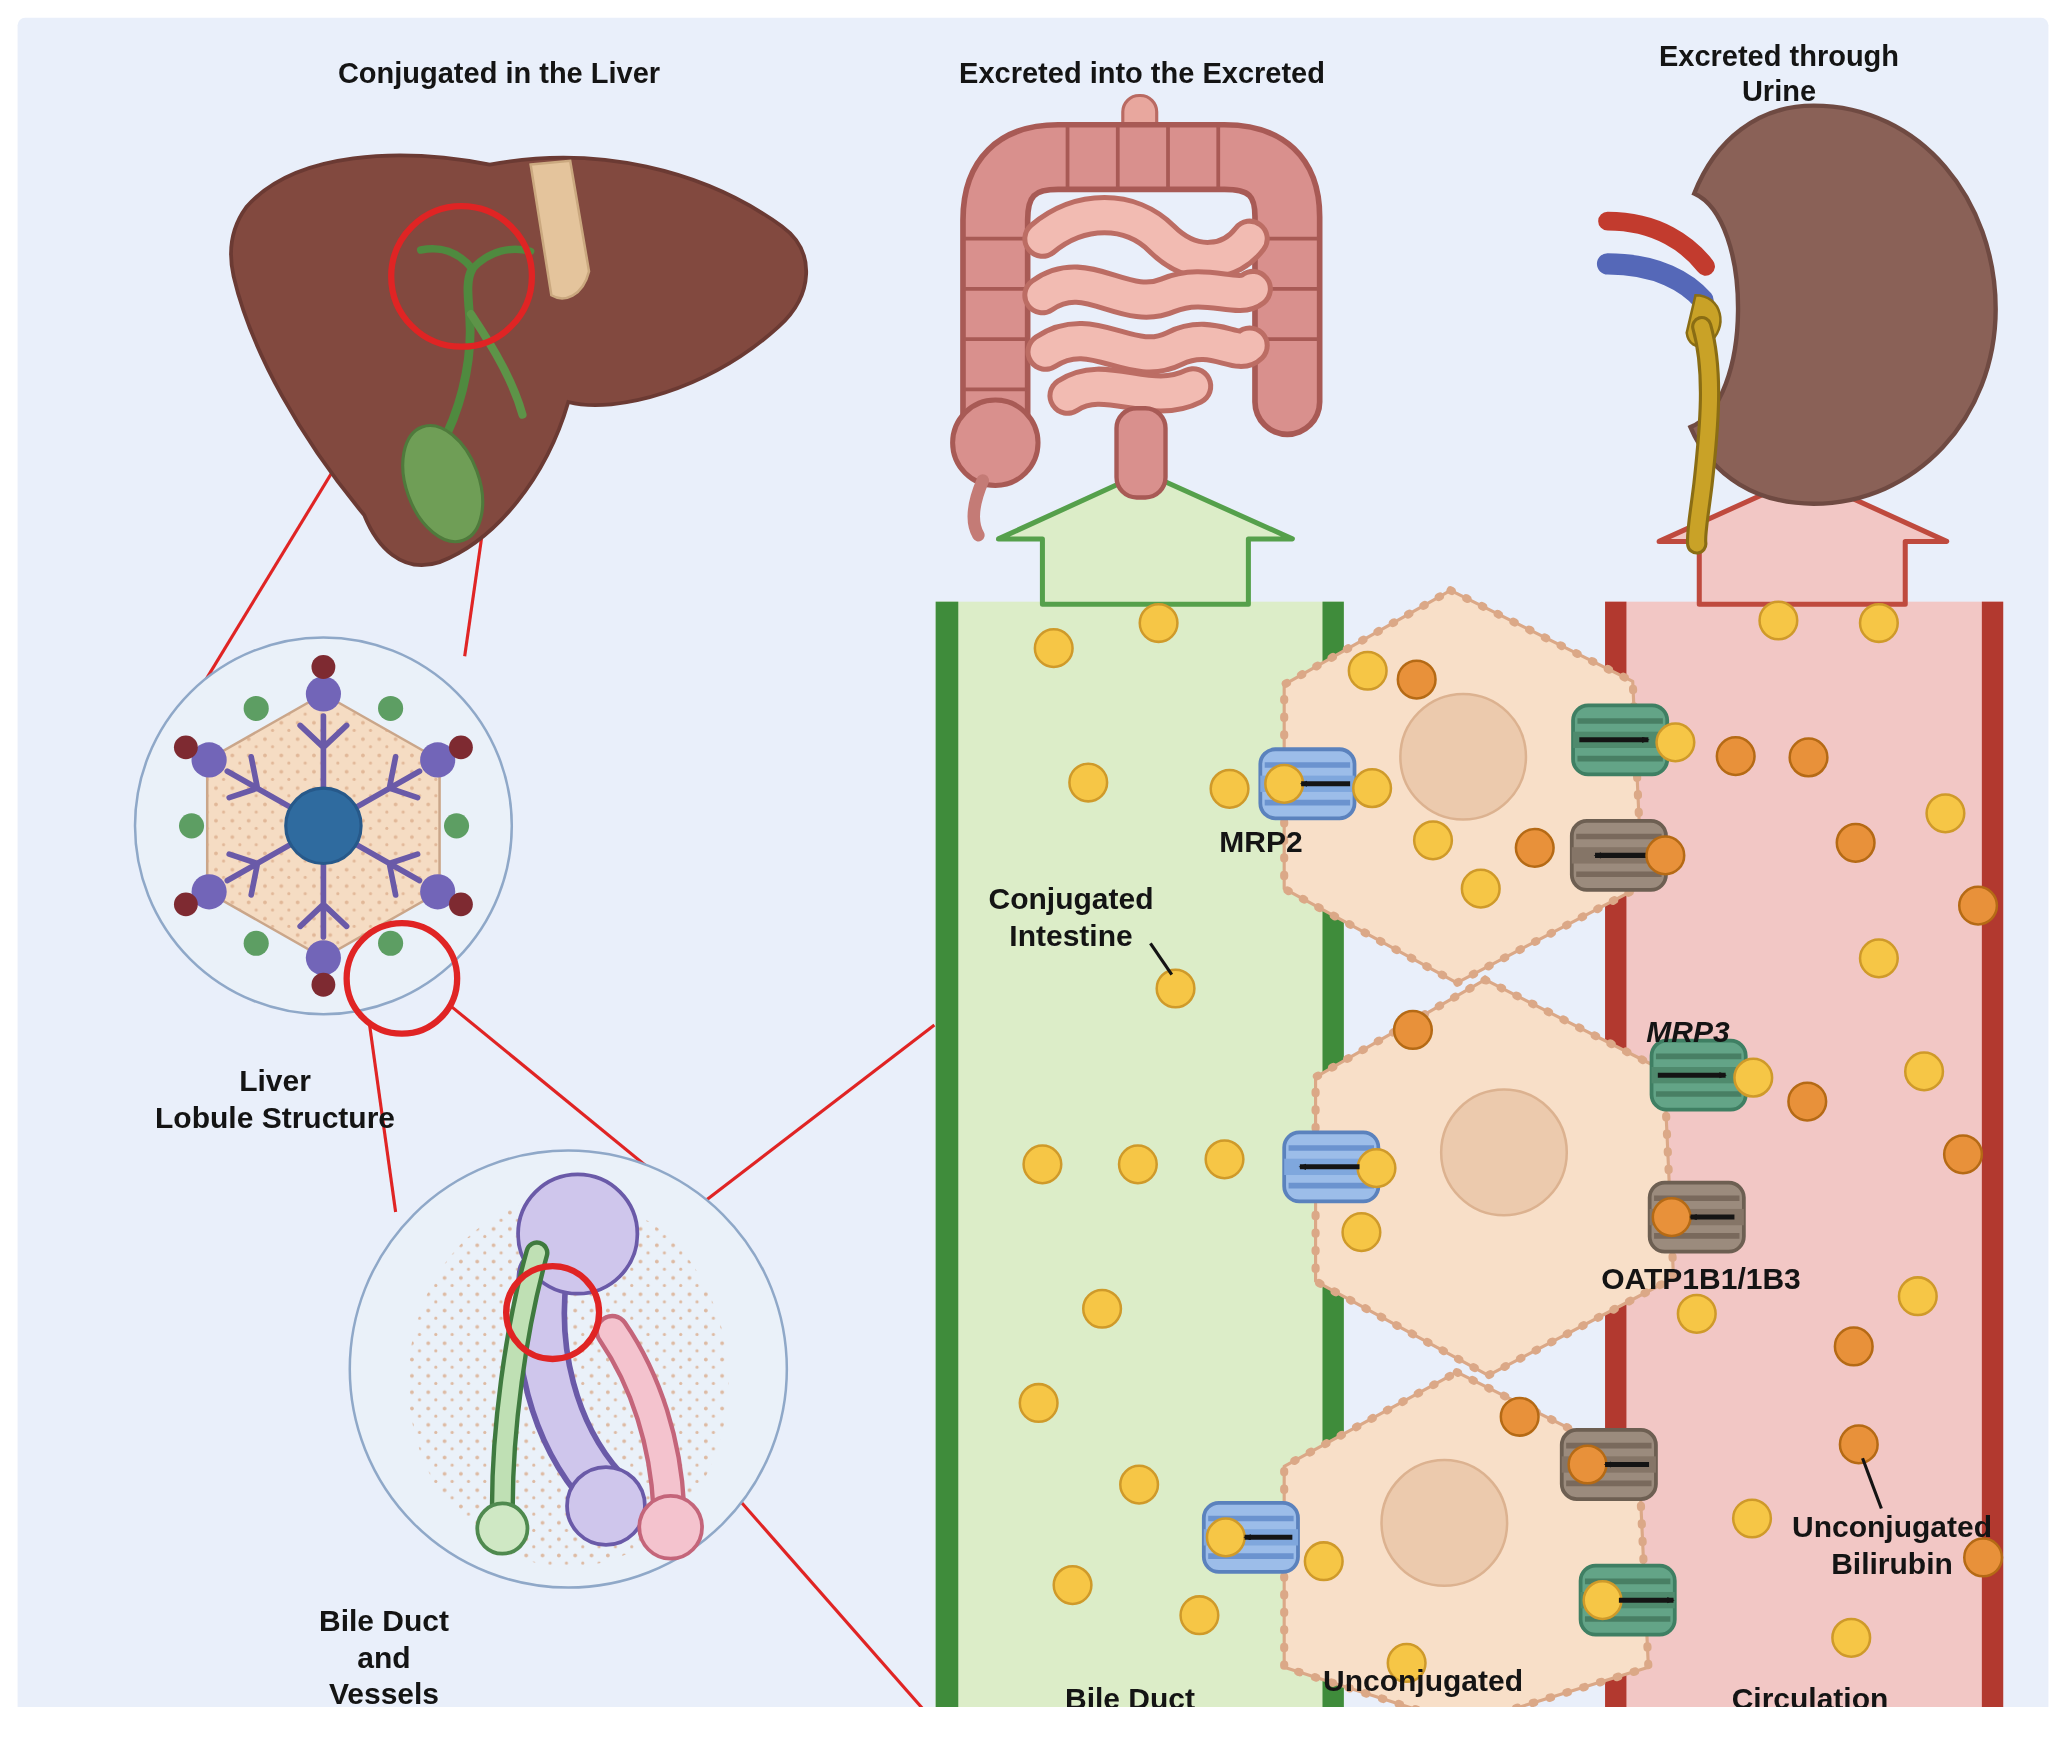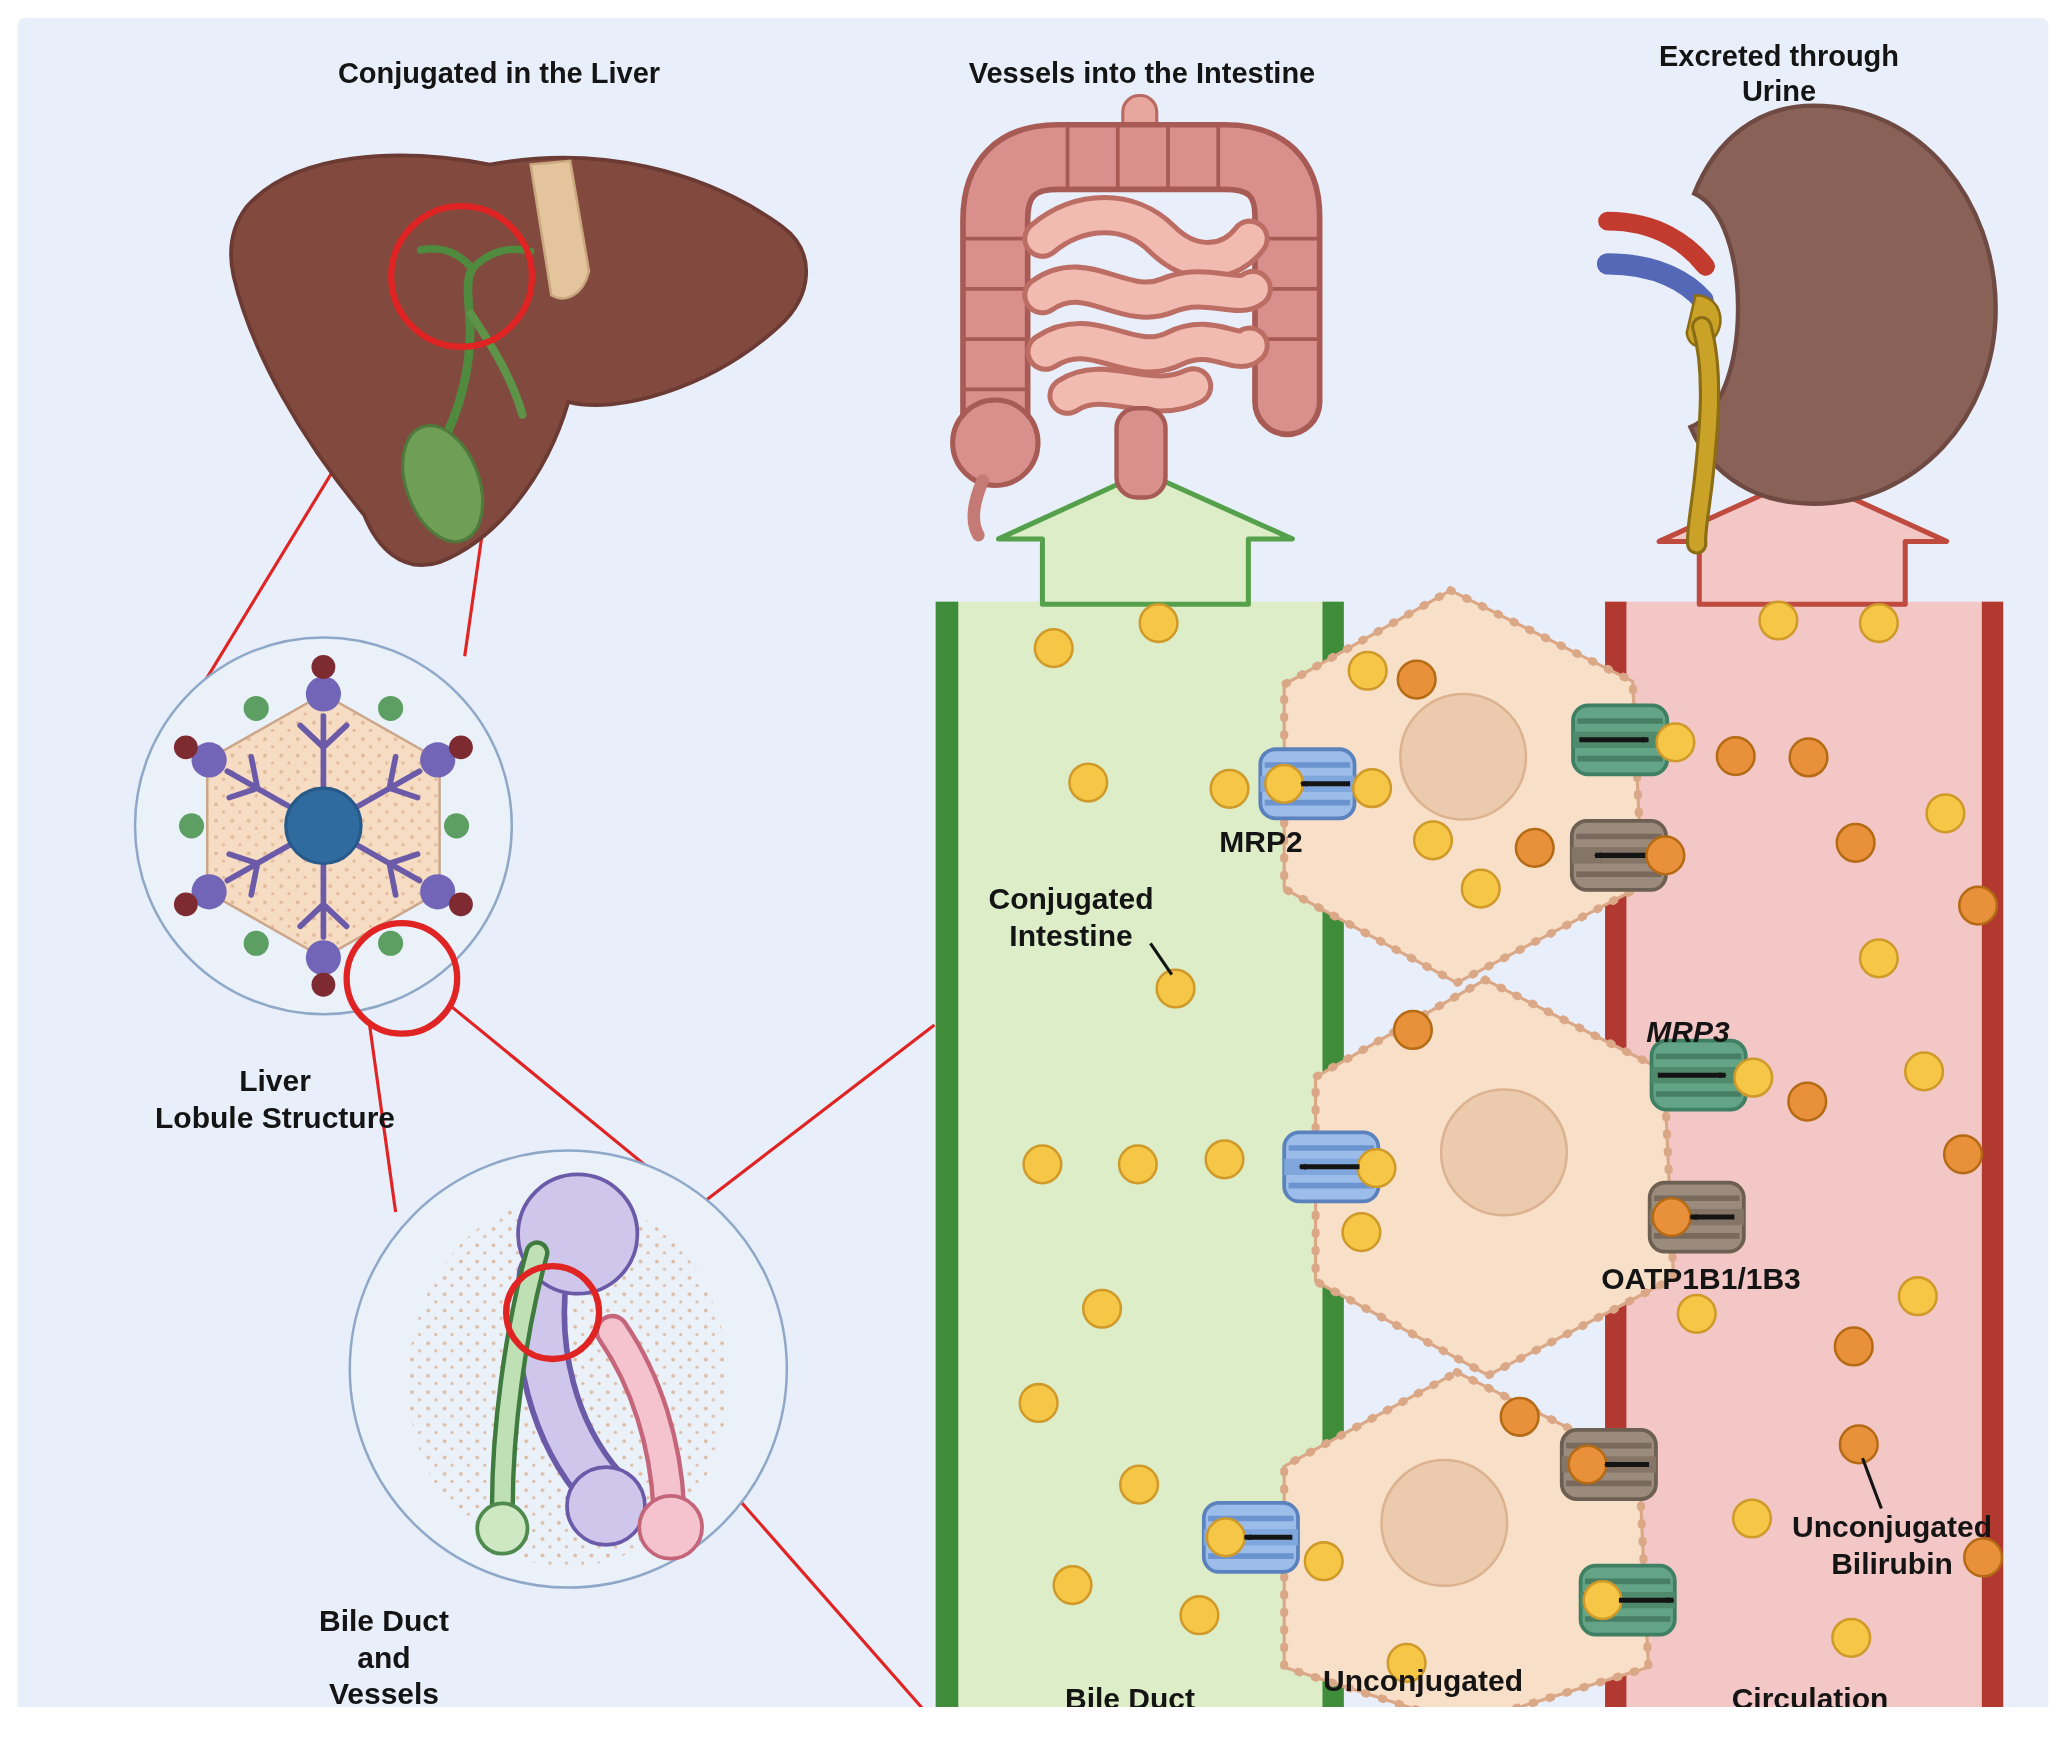--- a/index.html
+++ b/index.html
@@ -294,21 +294,21 @@
         <circle class="my" cx="2790" cy="2418" r="30"></circle>
     <circle class="mo" cx="3158" cy="2480" r="30"></circle>
         <circle class="my" cx="2948" cy="2608" r="30"></circle>
   </g>
 
   <line class="ptr" x1="1832" y1="1502" x2="1866" y2="1552"></line>
   <line class="ptr" x1="2996" y1="2402" x2="2966" y2="2322"></line>
 </svg>
 
 <div class="label h" style="left:499px;top:74px;">Conjugated in the Liver</div>
-<div class="label h" style="left:1142px;top:74px;">Vessels into the Intestine</div>
+<div class="label h" style="left:1142px;top:74px;">Excreted into the Excreted</div>
 <div class="label h" style="left:1779px;top:74px;">Excreted through Urine</div>
 
 <div class="label l" style="left:275px;top:1084px;margin-top:16px;">Liver
 Lobule Structure</div>
 <div class="label l" style="left:384px;top:1658px;">Bile Duct
 and
 Vessels</div>
 
 <div class="label l" style="left:1261px;top:842px;">MRP2</div>
 <div class="label l" style="left:1071px;top:918px;">Conjugated

